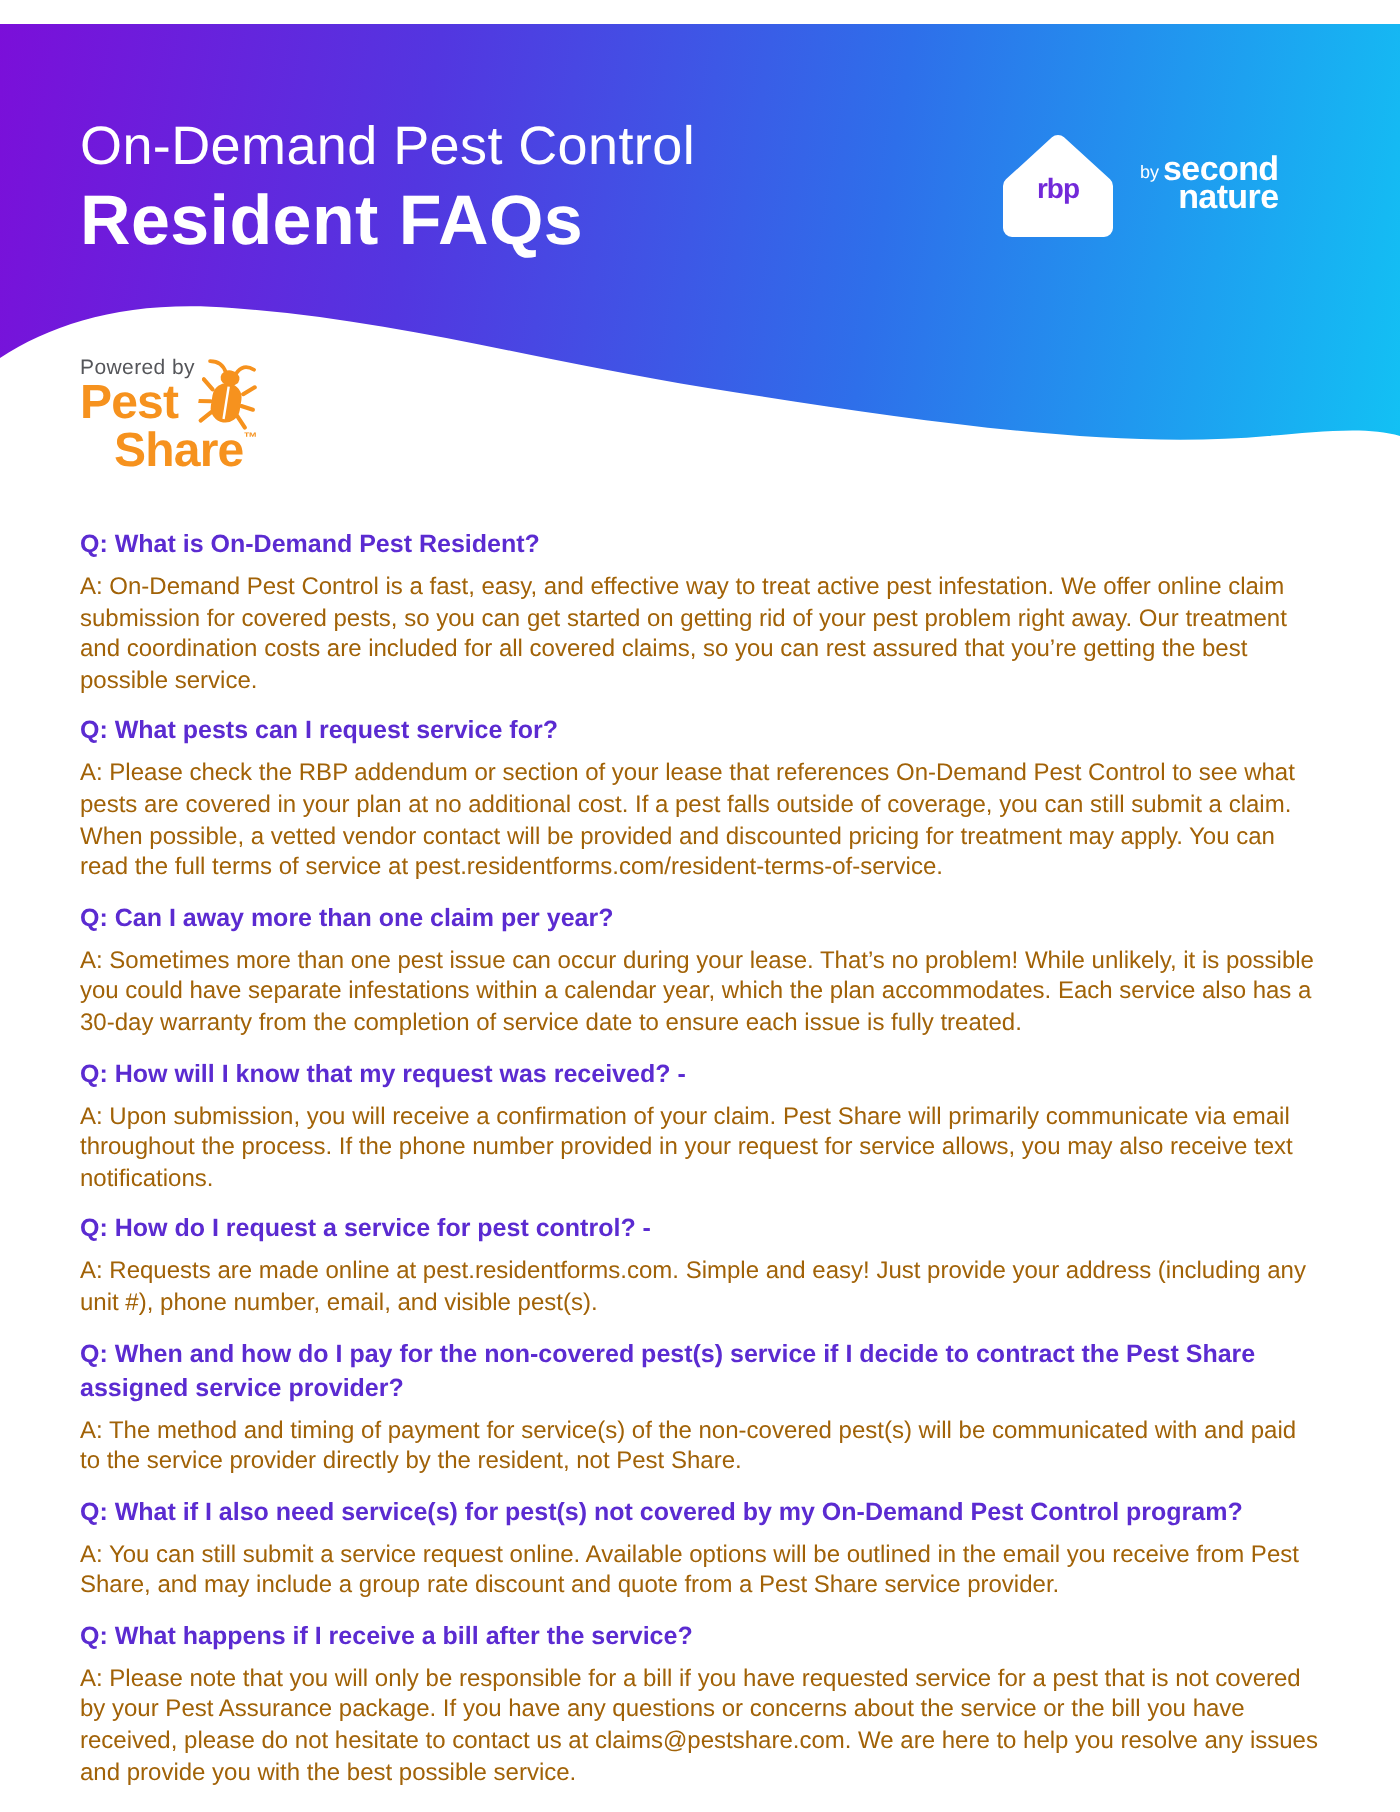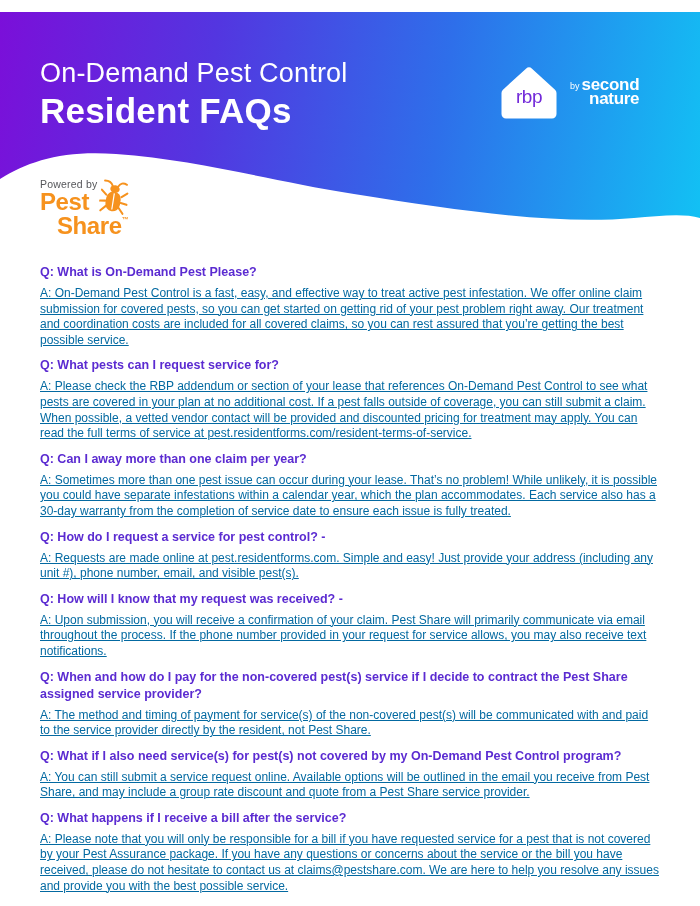--- a/index.html
+++ b/index.html
@@ -13,40 +13,40 @@
   .hero-titles { position:absolute; left:40px; top:42px; color:#ffffff; }
   .title1 { font-size:27px; font-weight:400; letter-spacing:0.2px; line-height:38px; }
   .title2 { font-size:35px; font-weight:700; letter-spacing:0.2px; line-height:38px; }
 
   .rbp-lockup { position:absolute; left:498px; top:49px; display:flex; align-items:center; }
   .rbp-mark { position:relative; width:62px; height:62px; }
   .rbp-diamond { position:absolute; left:12px; top:13px; width:38px; height:38px;
                  background:#36e0d0; border-radius:8px; transform:rotate(45deg); }
   .rbp-house { position:absolute; left:1px; top:2px; width:60px; height:60px; }
   .rbp-text { position:absolute; left:0; top:25px; width:62px; text-align:center;
-              font-size:19px; font-weight:400; color:#7229d9; letter-spacing:-0.5px; }
+              font-size:14px; font-weight:700; color:#7229d9; letter-spacing:-0.5px; }
   .sn { display:flex; align-items:flex-start; margin-left:10px; color:#ffffff; }
   .sn-by { font-size:9px; font-weight:400; margin:3px 2px 0 0; }
   .sn-stack { display:flex; flex-direction:column; align-items:flex-end;
               font-size:17px; font-weight:700; line-height:14px; letter-spacing:-0.3px; }
   .wave { position:absolute; left:0; bottom:0; width:700px; height:100px; display:block; }
 
   
   .powered { position:absolute; left:40px; top:166px; width:140px; }
   .powered-label { font-size:10.5px; color:#55565a; letter-spacing:0.2px; }
   .ps-word { font-size:24px; font-weight:700; color:#f6921e; letter-spacing:-0.4px; line-height:24px; }
   .ps-line2 { margin-left:17px; position:relative; }
   .ps-tm { font-size:7px; font-weight:700; color:#f6921e; vertical-align:top; position:relative; top:2px; }
   .bug { position:absolute; left:60px; top:0px; width:31px; height:38px; transform:rotate(9deg); }
 
   
   .faqs { padding:17px 40px 0 40px; }
   .faq-item { margin-bottom:9px; }
   .q { font-size:12.5px; font-weight:700; color:#5b2bd1; line-height:17px; margin-bottom:5px; }
-  .a { font-size:12px; font-weight:400; color:#0369a1; line-height:15.6px; margin-bottom:9px;text-decoration:underline; }
+  .a { font-size:12px; font-weight:400; color:#a16207; line-height:15.6px; margin-bottom:9px; }
 </style>
 </head>
 <body>
 
 <div class="page">
 
   <header class="hero">
     <div class="hero-titles">
       <div class="title1">On-Demand Pest Control</div>
       <div class="title2">Resident FAQs</div>
@@ -92,38 +92,38 @@
           <path d="M25 20 L31 15"></path>
             <path d="M25 27 L32 28"></path>
             <path d="M23.5 33 L29 39"></path>
         </g>
       </svg>
     </div>
   </header>
 
   <main class="faqs">
     <section class="faq-item">
-      <h3 class="q">Q: What is On-Demand Pest Please?</h3>
+      <h3 class="q">Q: What is On-Demand Pest Resident?</h3>
       <p class="a">A: On-Demand Pest Control is a fast, easy, and effective way to treat active pest infestation. We offer online claim submission for covered pests, so you can get started on getting rid of your pest problem right away. Our treatment and coordination costs are included for all covered claims, so you can rest assured that you’re getting the best possible service.</p>
     </section>
     <section class="faq-item">
       <h3 class="q">Q: What pests can I request service for?</h3>
       <p class="a">A: Please check the RBP addendum or section of your lease that references On-Demand Pest Control to see what pests are covered in your plan at no additional cost. If a pest falls outside of coverage, you can still submit a claim. When possible, a vetted vendor contact will be provided and discounted pricing for treatment may apply. You can read the full terms of service at pest.residentforms.com/resident-terms-of-service.</p>
     </section>
     <section class="faq-item">
       <h3 class="q">Q: Can I away more than one claim per year?</h3>
       <p class="a">A: Sometimes more than one pest issue can occur during your lease. That’s no problem! While unlikely, it is possible you could have separate infestations within a calendar year, which the plan accommodates. Each service also has a 30-day warranty from the completion of service date to ensure each issue is fully treated.</p>
     </section>
     <section class="faq-item">
+      <h3 class="q">Q: How will I know that my request was received? -</h3>
+      <p class="a">A: Upon submission, you will receive a confirmation of your claim. Pest Share will primarily communicate via email throughout the process. If the phone number provided in your request for service allows, you may also receive text notifications.</p>
+    </section>
+    <section class="faq-item">
       <h3 class="q">Q: How do I request a service for pest control? -</h3>
       <p class="a">A: Requests are made online at pest.residentforms.com. Simple and easy! Just provide your address (including any unit #), phone number, email, and visible pest(s).</p>
-    </section>
-    <section class="faq-item">
-      <h3 class="q">Q: How will I know that my request was received? -</h3>
-      <p class="a">A: Upon submission, you will receive a confirmation of your claim. Pest Share will primarily communicate via email throughout the process. If the phone number provided in your request for service allows, you may also receive text notifications.</p>
     </section>
     <section class="faq-item">
       <h3 class="q">Q: When and how do I pay for the non-covered pest(s) service if I decide to contract the Pest Share assigned service provider?</h3>
       <p class="a">A: The method and timing of payment for service(s) of the non-covered pest(s) will be communicated with and paid to the service provider directly by the resident, not Pest Share.</p>
     </section>
     <section class="faq-item">
       <h3 class="q">Q: What if I also need service(s) for pest(s) not covered by my On-Demand Pest Control program?</h3>
       <p class="a">A: You can still submit a service request online. Available options will be outlined in the email you receive from Pest Share, and may include a group rate discount and quote from a Pest Share service provider.</p>
     </section>
     <section class="faq-item">

